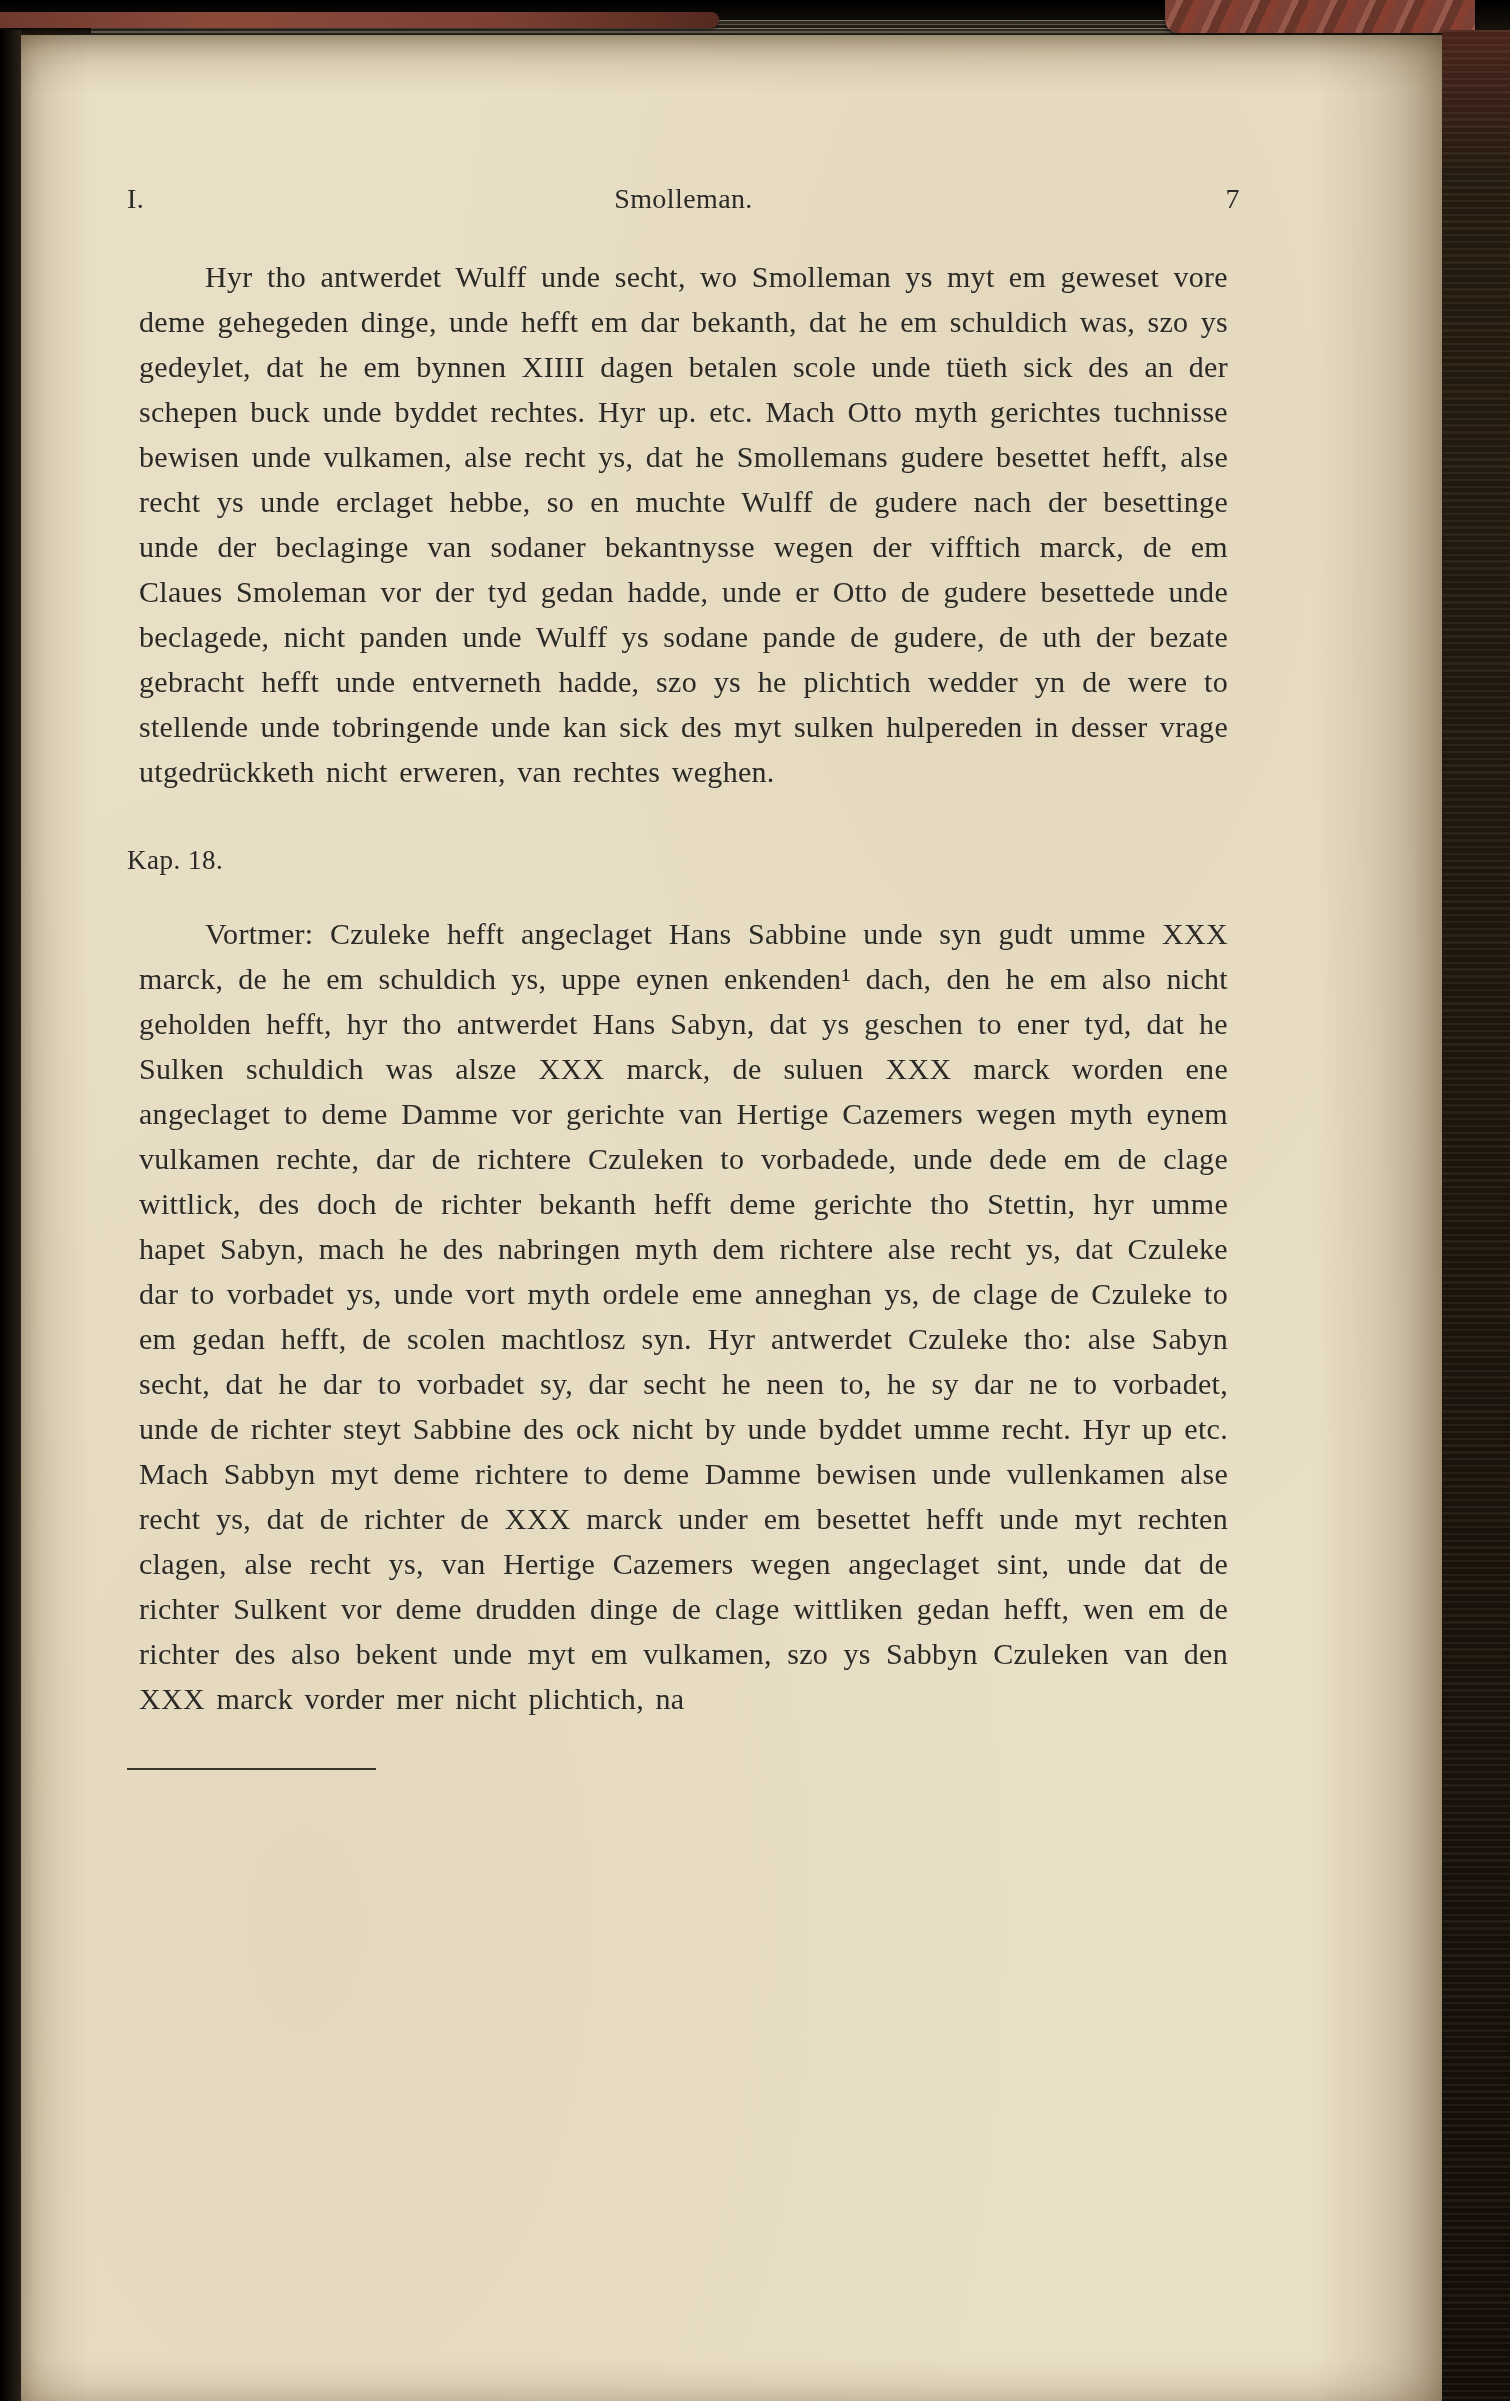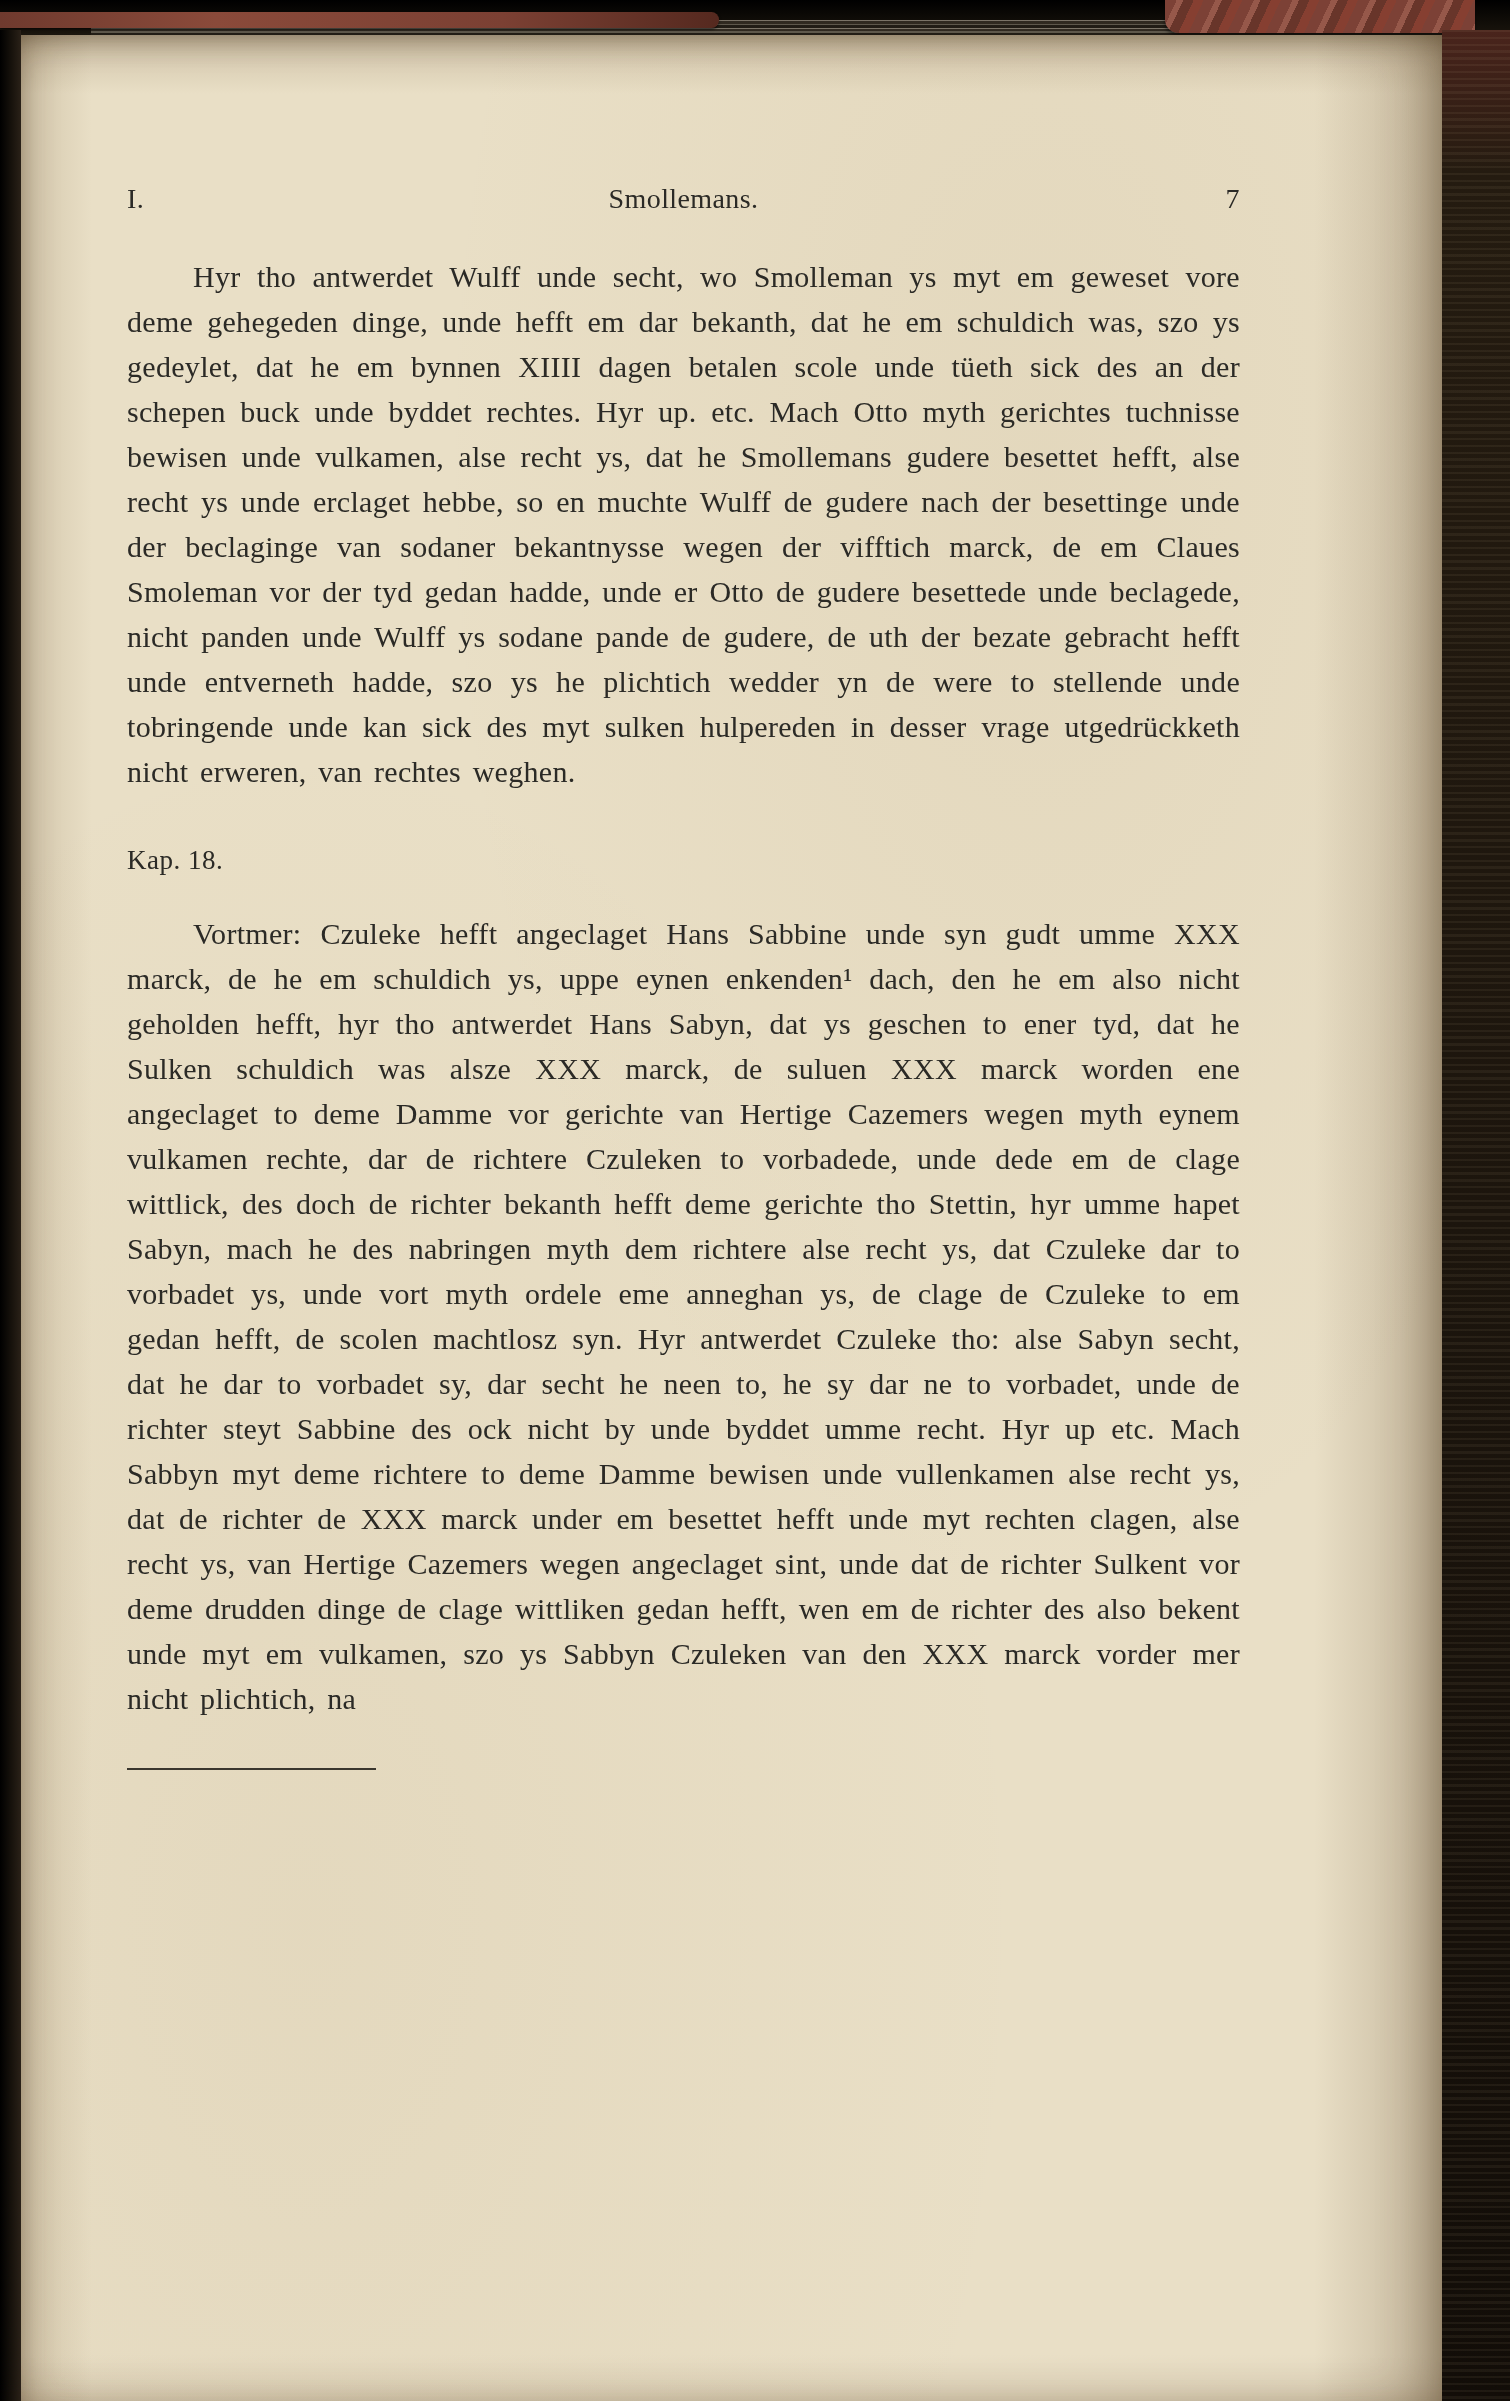--- a/index.html
+++ b/index.html
@@ -92,21 +92,21 @@
     display: flex; align-items: baseline;
     font-size: 28px;
     margin-bottom: 39px;
     letter-spacing: 0.4px;
   }
   .page-header .h-left  { width: 106px; text-align: left; }
   .page-header .h-mid   { flex: 1; text-align: center; }
   .page-header .h-right { width: 106px; text-align: right; }
 
   .body-text {
-    margin: 0;
+    margin: 12px;
     font-size: 30px;
     line-height: 45px;
     text-align: justify;
     text-indent: 66px;
     word-spacing: 3.8px;
     letter-spacing: 0.3px;
     hyphens: none;
   }
 
   .kap-heading {
@@ -137,21 +137,21 @@
     <div class="cover-corner"></div>
   </div>
 
   <div class="book-left"></div>
   <div class="book-right"></div>
 
   <div class="page">
 
     <div class="page-header">
       <span class="h-left">I.</span>
-      <span class="h-mid">Smollemans.</span>
+      <span class="h-mid">Smolleman.</span>
       <span class="h-right">7</span>
     </div>
 
     <p class="body-text">Hyr tho antwerdet Wulff unde secht, wo Smolleman ys myt em geweset vore deme gehegeden dinge, unde hefft em dar bekanth, dat he em schuldich was, szo ys gedeylet, dat he em bynnen XIIII dagen betalen scole unde tüeth sick des an der schepen buck unde byddet rechtes. Hyr up. etc. Mach Otto myth gerichtes tuchnisse bewisen unde vulkamen, alse recht ys, dat he Smollemans gudere besettet hefft, alse recht ys unde erclaget hebbe, so en muchte Wulff de gudere nach der besettinge unde der beclaginge van sodaner bekantnysse wegen der vifftich marck, de em Claues Smoleman vor der tyd gedan hadde, unde er Otto de gudere besettede unde beclagede, nicht panden unde Wulff ys sodane pande de gudere, de uth der bezate gebracht hefft unde entverneth hadde, szo ys he plichtich wedder yn de were to stellende unde tobringende unde kan sick des myt sulken hulpereden in desser vrage utgedrückketh nicht erweren, van rechtes weghen.</p>
 
     <div class="kap-heading">Kap. 18.</div>
 
     <p class="body-text">Vortmer: Czuleke hefft angeclaget Hans Sabbine unde syn gudt umme XXX marck, de he em schuldich ys, uppe eynen enkenden¹ dach, den he em also nicht geholden hefft, hyr tho antwerdet Hans Sabyn, dat ys geschen to ener tyd, dat he Sulken schuldich was alsze XXX marck, de suluen XXX marck worden ene angeclaget to deme Damme vor gerichte van Hertige Cazemers wegen myth eynem vulkamen rechte, dar de richtere Czuleken to vorbadede, unde dede em de clage wittlick, des doch de richter bekanth hefft deme gerichte tho Stettin, hyr umme hapet Sabyn, mach he des nabringen myth dem richtere alse recht ys, dat Czuleke dar to vorbadet ys, unde vort myth ordele eme anneghan ys, de clage de Czuleke to em gedan hefft, de scolen machtlosz syn. Hyr antwerdet Czuleke tho: alse Sabyn secht, dat he dar to vorbadet sy, dar secht he neen to, he sy dar ne to vorbadet, unde de richter steyt Sabbine des ock nicht by unde byddet umme recht. Hyr up etc. Mach Sabbyn myt deme richtere to deme Damme bewisen unde vullenkamen alse recht ys, dat de richter de XXX marck under em besettet hefft unde myt rechten clagen, alse recht ys, van Hertige Cazemers wegen angeclaget sint, unde dat de richter Sulkent vor deme drudden dinge de clage wittliken gedan hefft, wen em de richter des also bekent unde myt em vulkamen, szo ys Sabbyn Czuleken van den XXX marck vorder mer nicht plichtich, na</p>
 
     <div class="footnote-rule"></div>

